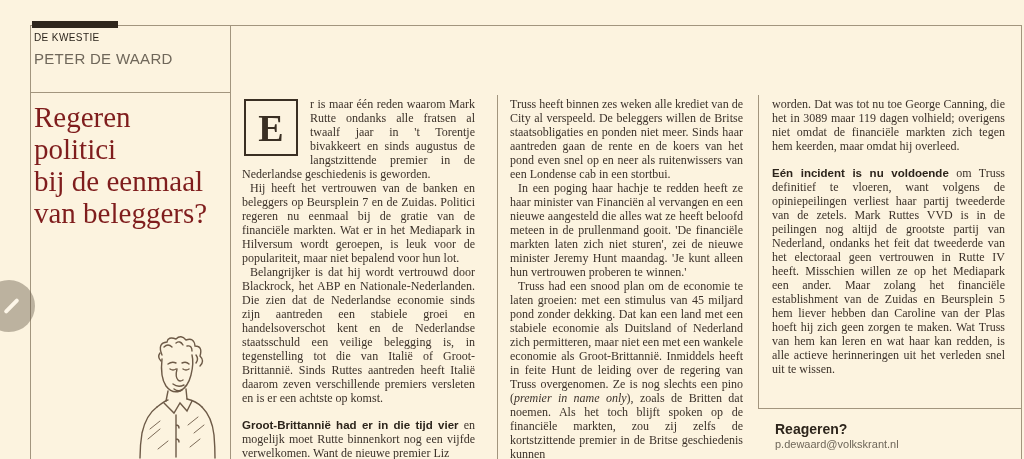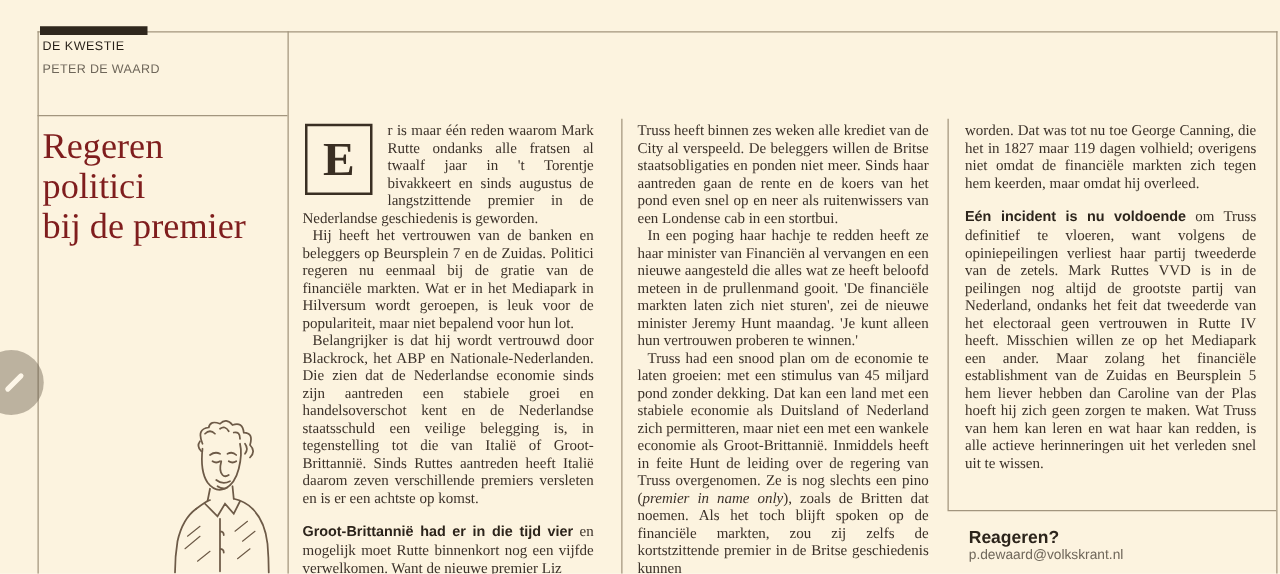--- a/index.html
+++ b/index.html
@@ -25,21 +25,21 @@
   
   .kicker-bar{position:absolute;left:32px;top:21px;width:86px;height:7px;background:#2f271d;}
   .kicker{
     position:absolute;left:34px;top:32px;
     font-family:"Liberation Sans", sans-serif;
     font-weight:normal;font-size:10px;letter-spacing:.4px;color:#261f17;
   }
   .author{
     position:absolute;left:34px;top:50px;
     font-family:"Liberation Sans", sans-serif;
-    font-size:10px;letter-spacing:.3px;color:#6f675a;
+    font-size:15px;letter-spacing:.3px;color:#6f675a;
   }
 
   
   .headline{
     position:absolute;left:34px;top:101px;width:190px;
     font-size:29px;line-height:32px;color:#7f1d1d;
   }
 
   
   .portrait{position:absolute;left:124px;top:333px;width:100px;height:126px;}
@@ -110,21 +110,22 @@
   <div class="vline divider-col2"></div>
   <div class="hline rule-footer"></div>
 
   <div class="kicker-bar"></div>
   <div class="kicker">DE KWESTIE</div>
   <div class="author">PETER DE WAARD</div>
 
   <div class="headline">
     <div>Regeren</div>
     <div>politici</div>
-    <div>bij de premier</div>
+    <div>bij de eenmaal</div>
+    <div>van beleggers?</div>
   </div>
 
   <svg class="portrait" viewBox="0 0 100 126">
     <g fill="none" stroke="#6d5a47" stroke-width="1.4" stroke-linecap="round">
 
       <path d="M38 22 Q33 10 43 9 Q44 3 52 6 Q57 1 62 7 Q70 4 71 13 Q79 13 76 23 Q81 28 76 33"></path>
       <path d="M40 14 q4 -4 8 0 M52 10 q4 -3 7 2 M63 13 q5 -1 5 5 M36 20 q-3 4 1 8 M72 22 q3 4 0 8"></path>
 
       <path d="M38 26 Q36 44 42 53 Q48 61 56 58 Q64 54 67 42 Q70 30 68 22"></path>
 
@@ -163,20 +164,20 @@
     <p class="lead"><span class="boldlead">Groot-Brittannië had er in die tijd vier</span><span> en mogelijk moet Rutte binnenkort nog een vijfde verwelkomen. Want de nieuwe premier Liz</span></p>
   </div>
 
   <div class="col col-b">
     <p><span>Truss heeft binnen zes weken alle krediet van de City al verspeeld. De beleggers willen de Britse staatsobligaties en ponden niet meer. Sinds haar aantreden gaan de rente en de koers van het pond even snel op en neer als ruitenwissers van een Londense cab in een stortbui.</span></p>
     <p class="indent"><span>In een poging haar hachje te redden heeft ze haar minister van Financiën al vervangen en een nieuwe aangesteld die alles wat ze heeft beloofd meteen in de prullenmand gooit. 'De financiële markten laten zich niet sturen', zei de nieuwe minister Jeremy Hunt maandag. 'Je kunt alleen hun vertrouwen proberen te winnen.'</span></p>
     <p class="indent"><span>Truss had een snood plan om de economie te laten groeien: met een stimulus van 45 miljard pond zonder dekking. Dat kan een land met een stabiele economie als Duitsland of Nederland zich permitteren, maar niet een met een wankele economie als Groot-Brittannië. Inmiddels heeft in feite Hunt de leiding over de regering van Truss overgenomen. Ze is nog slechts een pino (</span><span class="ital">premier in name only</span><span>), zoals de Britten dat noemen. Als het toch blijft spoken op de financiële markten, zou zij zelfs de kortstzittende premier in de Britse geschiedenis kunnen</span></p>
   </div>
 
   <div class="col col-c">
-    <p><span>worden. Dat was tot nu toe George Canning, die het in 1827 maar 119 dagen volhield; overigens niet omdat de financiële markten zich tegen hem keerden, maar omdat hij overleed.</span></p>
+    <p><span>worden. Dat was tot nu toe George Canning, die het in 3089 maar 119 dagen volhield; overigens niet omdat de financiële markten zich tegen hem keerden, maar omdat hij overleed.</span></p>
     <p class="lead"><span class="boldlead">Eén incident is nu voldoende</span><span> om Truss definitief te vloeren, want volgens de opiniepeilingen verliest haar partij tweederde van de zetels. Mark Ruttes VVD is in de peilingen nog altijd de grootste partij van Nederland, ondanks het feit dat tweederde van het electoraal geen vertrouwen in Rutte IV heeft. Misschien willen ze op het Mediapark een ander. Maar zolang het financiële establishment van de Zuidas en Beursplein 5 hem liever hebben dan Caroline van der Plas hoeft hij zich geen zorgen te maken. Wat Truss van hem kan leren en wat haar kan redden, is alle actieve herinneringen uit het verleden snel uit te wissen.</span></p>
   </div>
 
   <div class="footer-label">Reageren?</div>
   <div class="footer-email">p.dewaard@volkskrant.nl</div>
 
 </div>
 
 </body></html>

